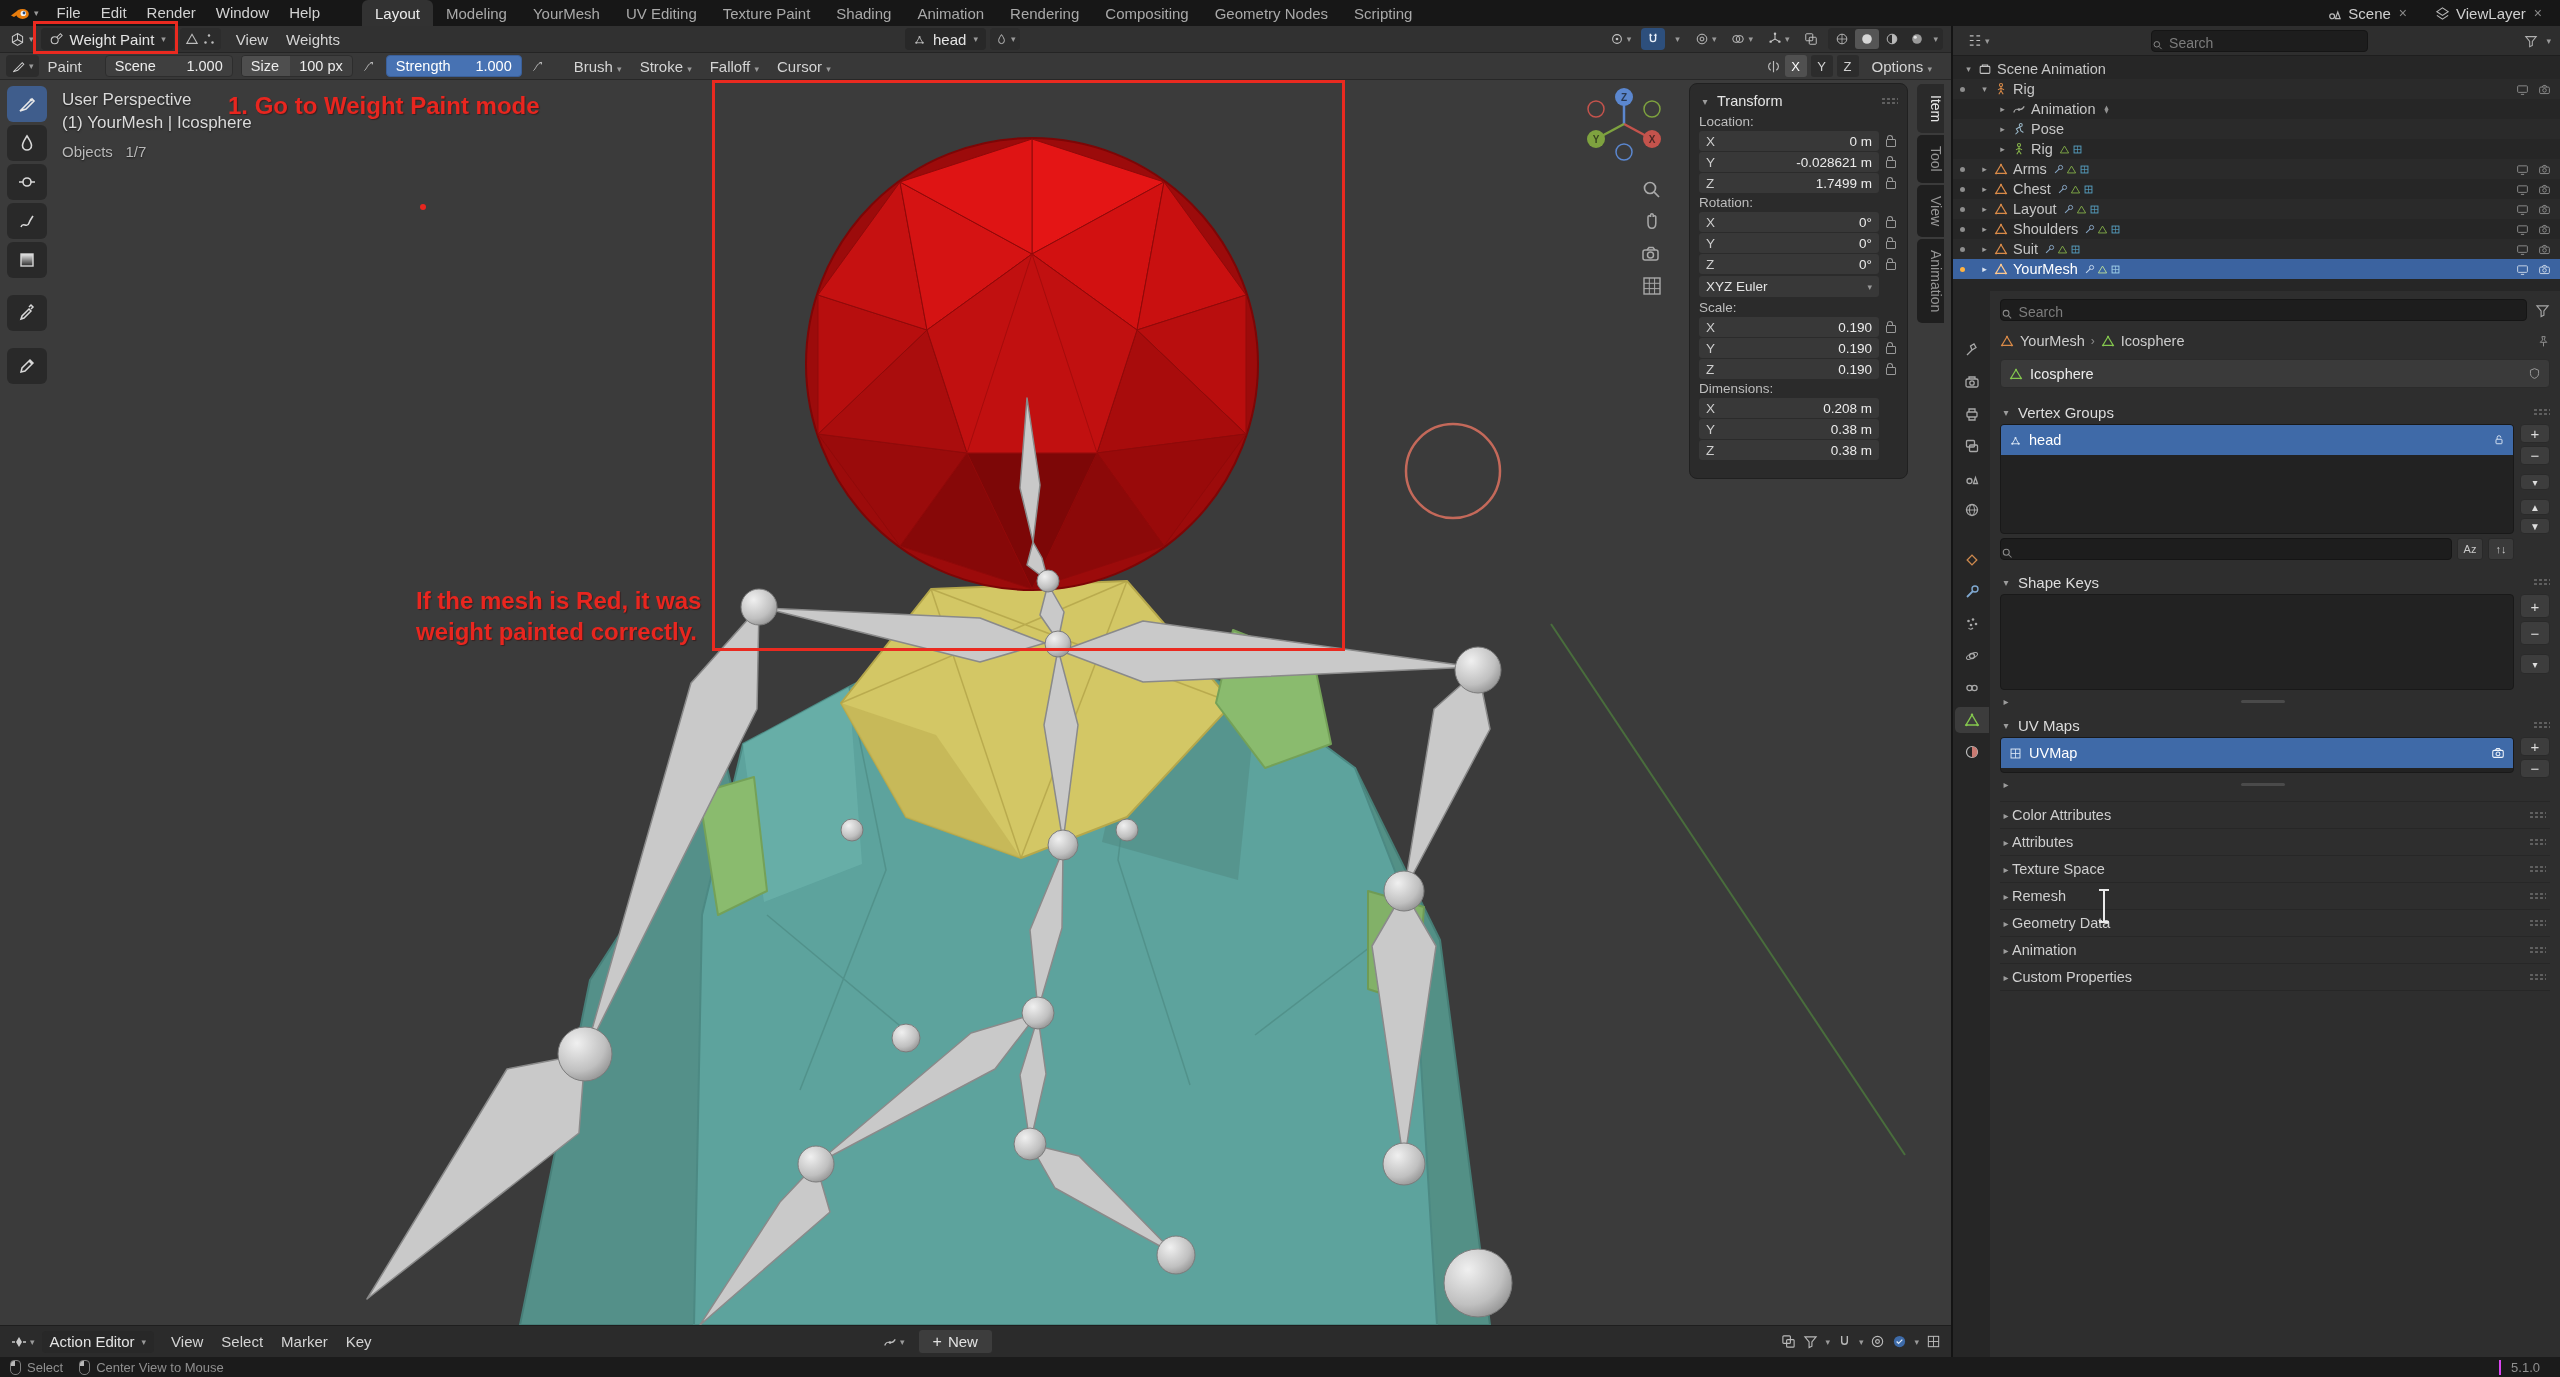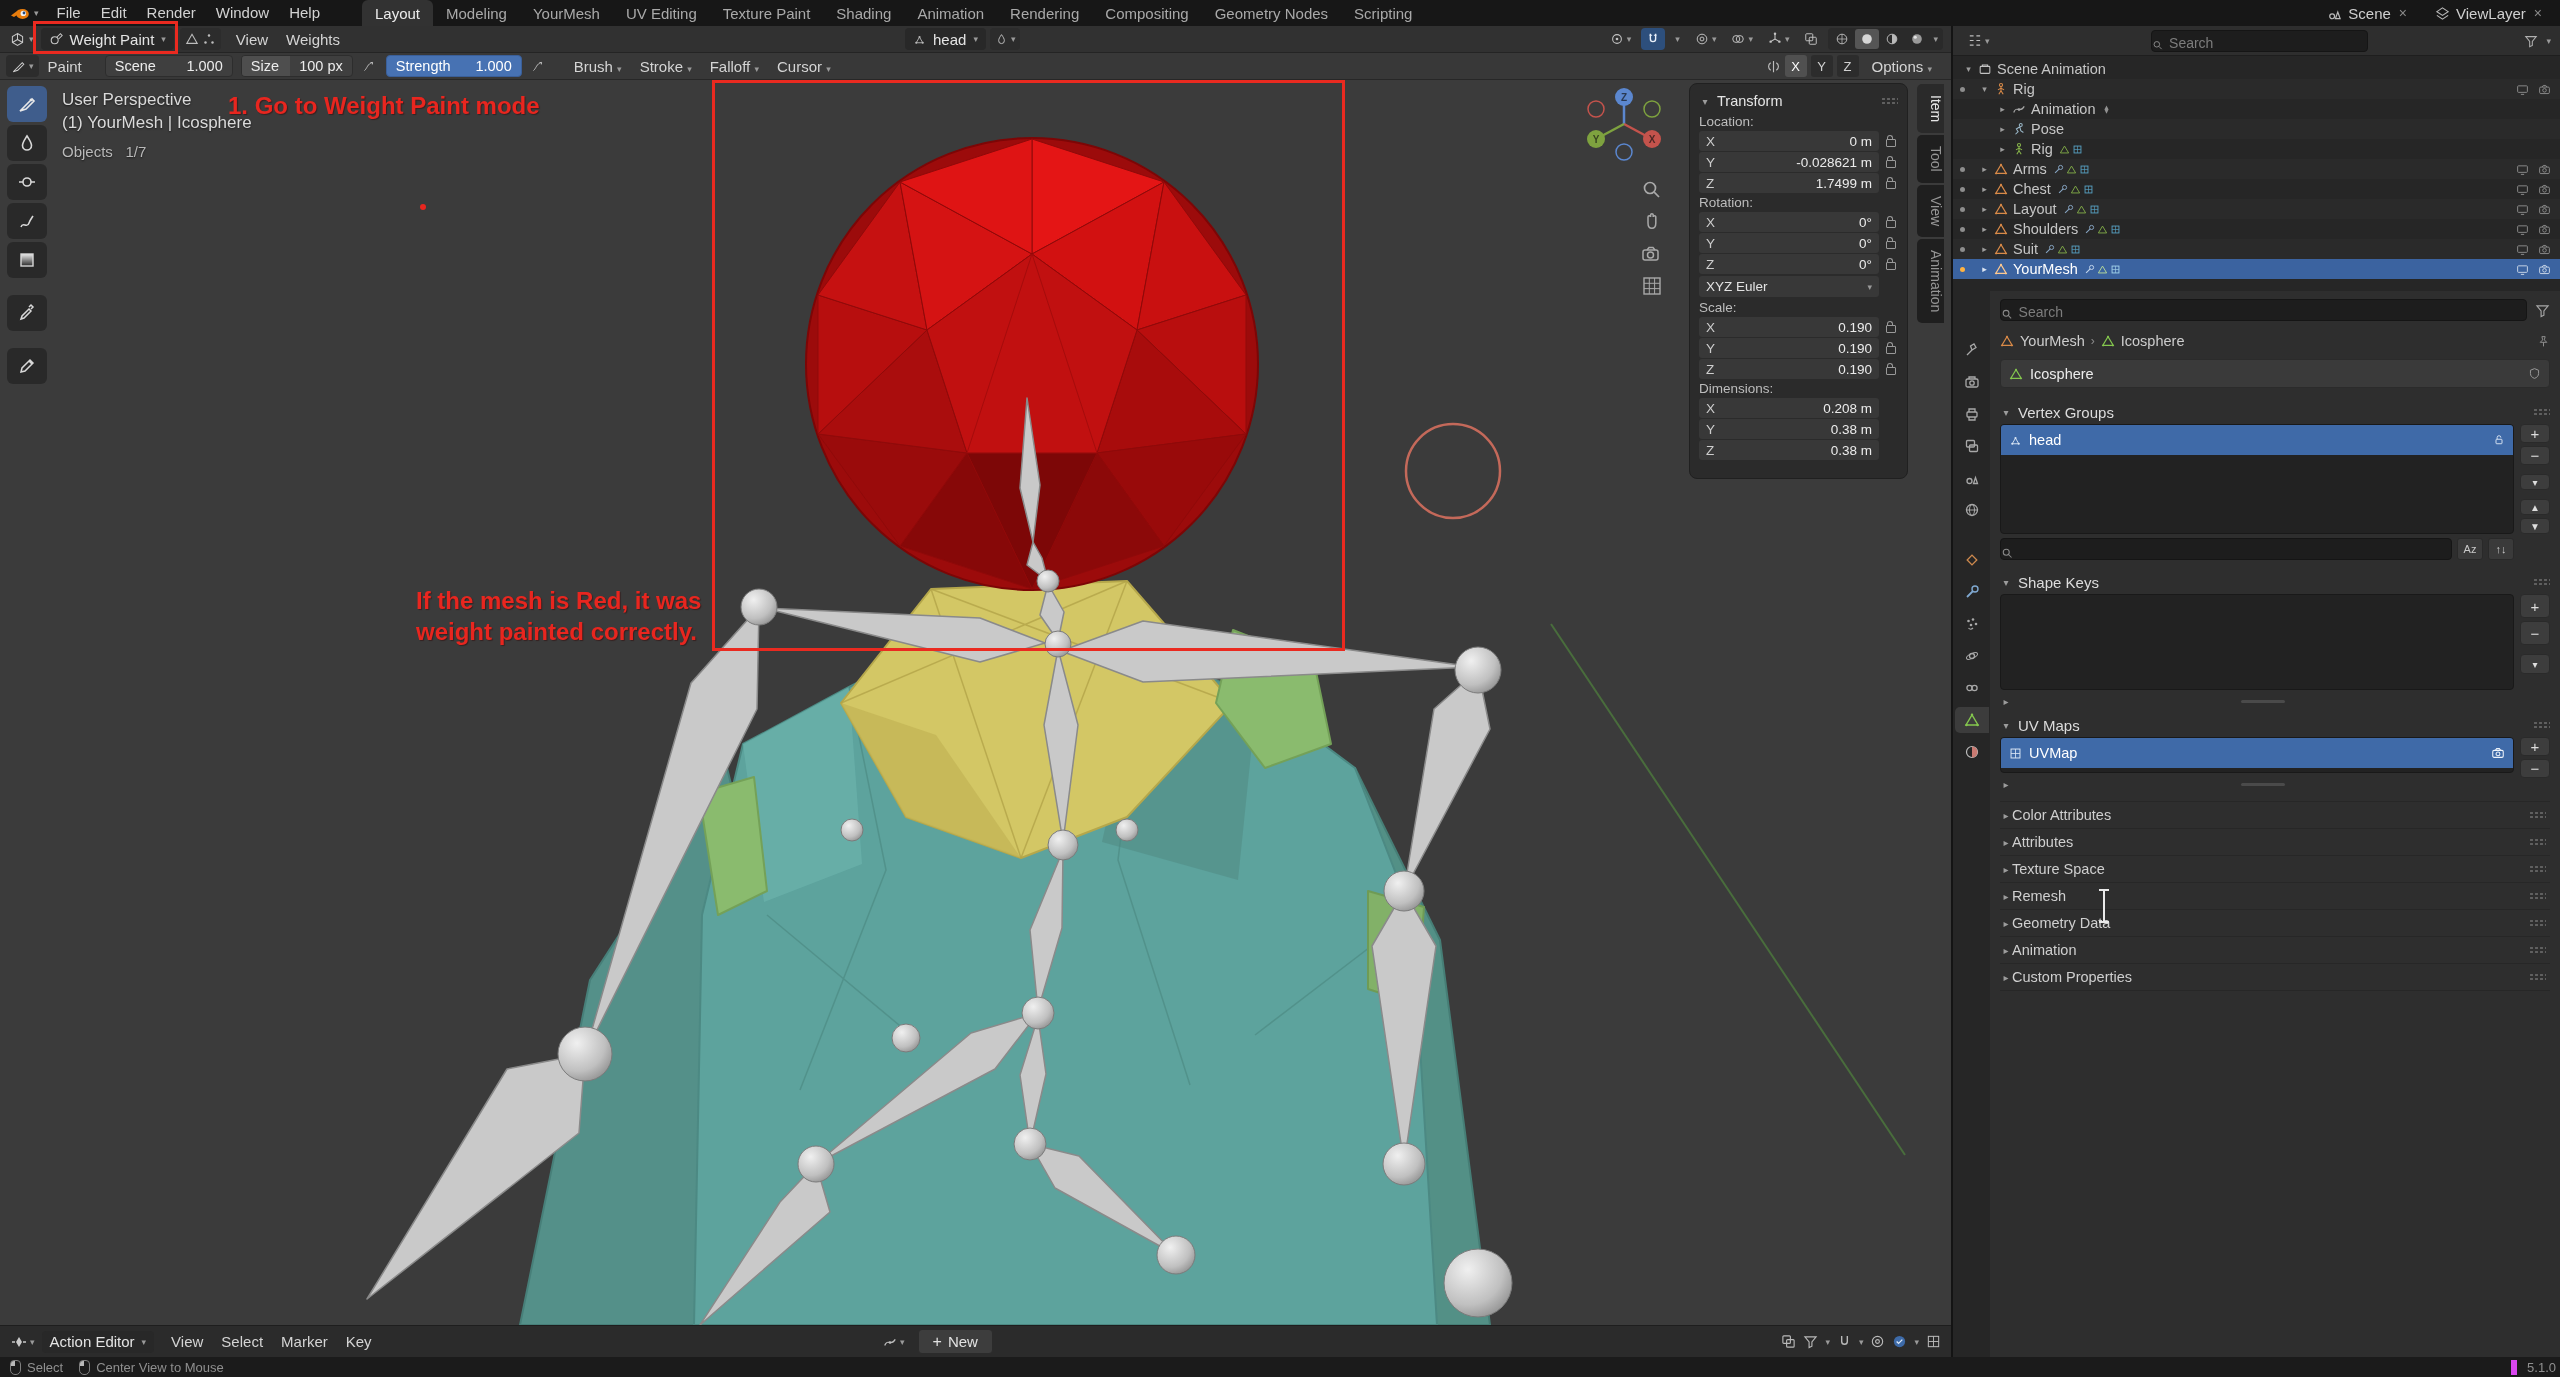--- a/index.html
+++ b/index.html
@@ -119,21 +119,21 @@
 
   
   .dopesheet{position:absolute;left:0;top:1325px;width:1951px;height:32px;background:#2b2b2b;border-top:1px solid #1e1e1e;display:flex;align-items:center;z-index:20;box-sizing:border-box;padding-left:6px}
   .ds-center{position:absolute;left:878px;display:flex;gap:8px;align-items:center}
   .ds-right{position:absolute;right:10px;display:flex;gap:7px;align-items:center}
   .newbtn{display:flex;align-items:center;gap:6px;height:23px;background:#3d3d3d;border:1px solid #2b2b2b;border-radius:4px;padding:0 14px;color:#e2e2e2;font-size:15px}
   .statusbar{position:absolute;left:0;top:1357px;width:2560px;height:20px;background:#1b1b1b;display:flex;align-items:center;font-size:13px;color:#8f8f8f;z-index:30;gap:16px;padding-left:10px;box-sizing:border-box}
   .hint{display:flex;align-items:center;gap:6px}
   .mouse{width:9px;height:13px;border:1px solid #7e7e7e;border-radius:4px 4px 5px 5px;position:relative;flex:none}
   .mouse::before{content:'';position:absolute;left:0;top:0;width:4px;height:5px;background:#b9b9b9;border-radius:3px 0 0 0}
-  .version{margin-left:auto;padding:0 4px 0 10px;border-left:6px solid #d946ef}
+  .version{margin-left:auto;padding:0 20px 0 10px;border-left:2px solid #d946ef}
   .mode-red-box{position:absolute;left:33px;top:21px;width:145px;height:33px;border:3px solid #ea2a20;z-index:40;box-sizing:border-box}
 </style>
 </head>
 <body>
 
 <div class="app">
 
   <div class="topbar">
     <div class="logo">
       <svg width="20" height="15" viewBox="0 0 20 15">

